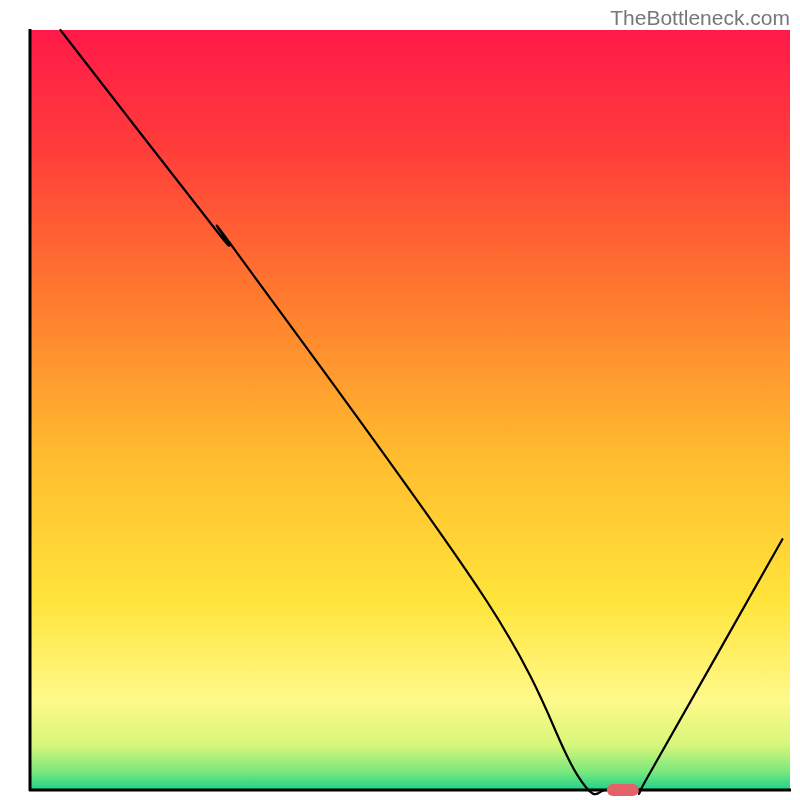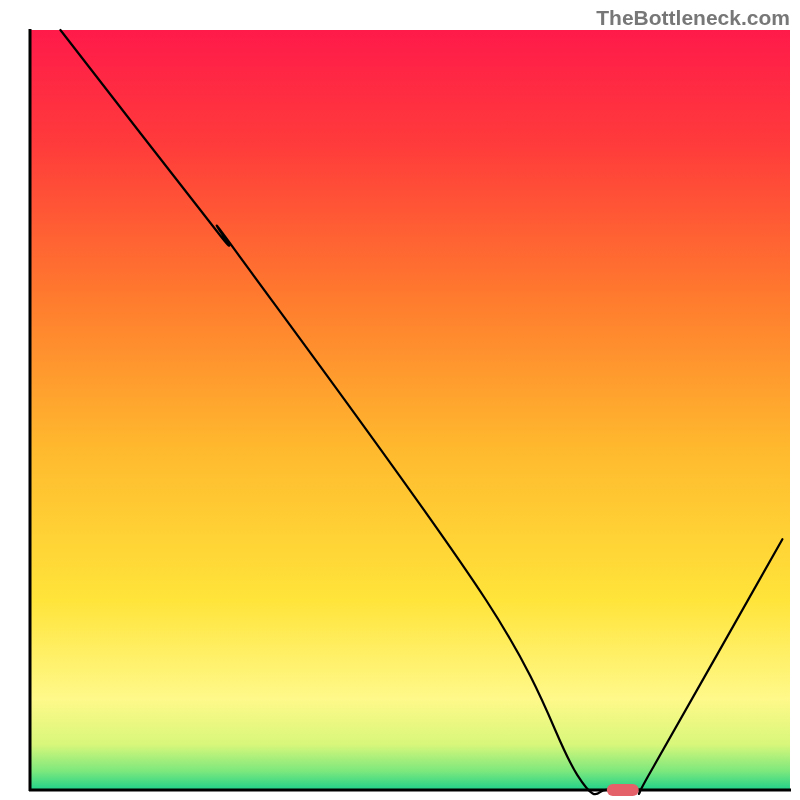--- a/index.html
+++ b/index.html
@@ -10,21 +10,21 @@
     background: #ffffff;
     position: relative;
     font-family: Arial, sans-serif;
   }
   .watermark {
     position: absolute;
     top: 6px;
     right: 10px;
     color: #777;
     font-size: 21px;
-    font-weight: 700;
+    font-weight: 400;
     z-index: 10;
   }
   .chart-wrap {
     position: absolute;
     top: 0;
     left: 0;
     width: 800px;
     height: 800px;
   }
   svg {

